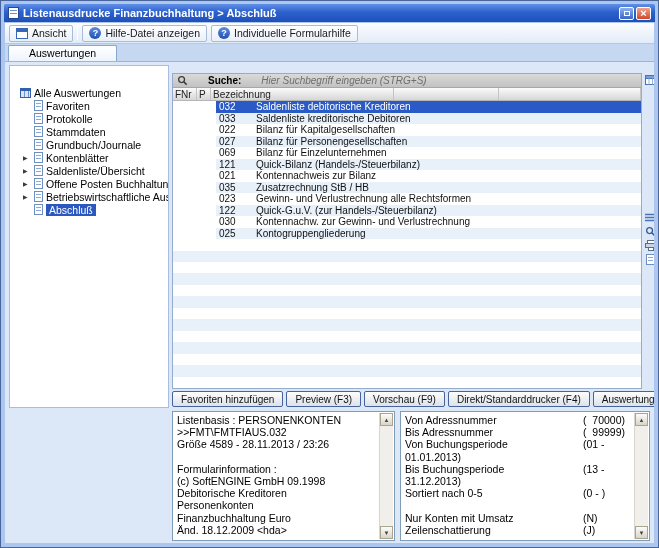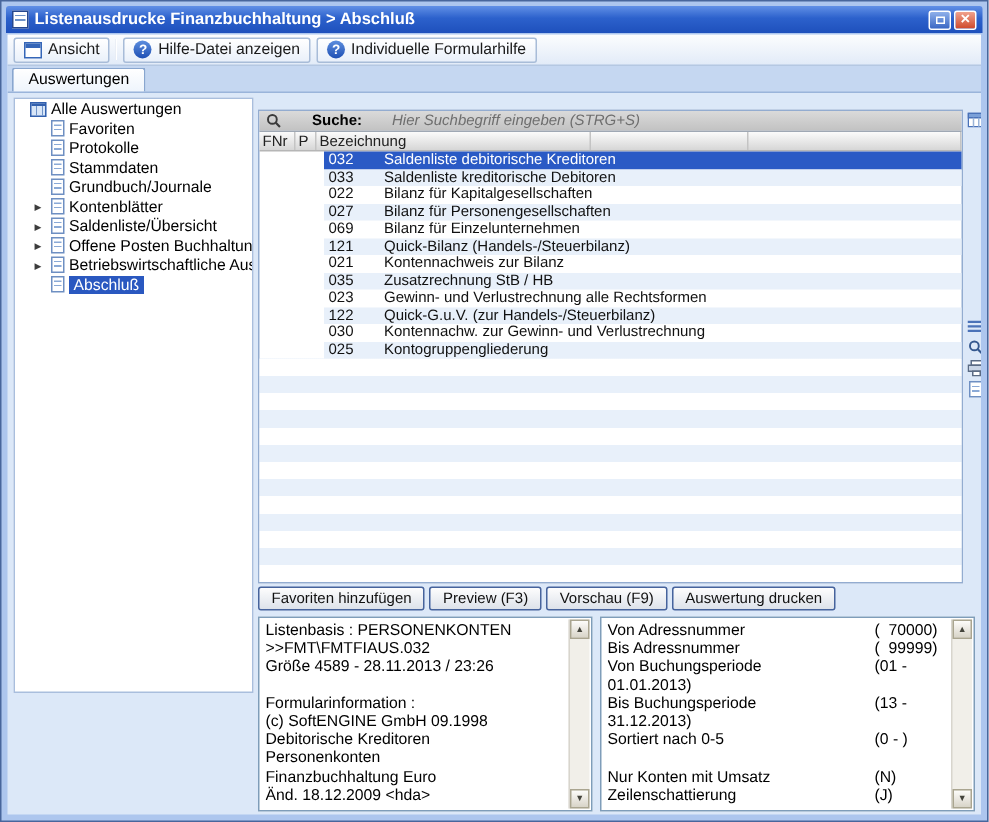--- a/index.html
+++ b/index.html
@@ -42,27 +42,27 @@
   .viewicon { width:12px; height:11px; background:#fff; border:1px solid #3566b8; position:relative; }
   .viewicon::after { content:""; position:absolute; left:0; right:0; top:0; height:3px; background:#3566b8; }
   .qicon { width:12px; height:12px; border-radius:50%; background:linear-gradient(#5d8ede,#1f50b4);
            color:#fff; font-size:9px; font-weight:bold; display:flex; align-items:center;
            justify-content:center; }
 
   
   .tabstrip { position:absolute; left:0; top:21px; right:0; height:18px;
               background:#c5d7f1; border-bottom:1px solid #9ab4da;
               display:flex; align-items:flex-end; padding-left:3px; }
-  .tab { height:16px; line-height:15px; padding:0 10px; font-size:10.5px;
+  .tab { height:16px; line-height:15px; padding:0 20px; font-size:10.5px;
          background:linear-gradient(#ffffff,#eef4fc); border:1px solid #89a6cf;
          border-bottom:none; border-radius:2px 2px 0 0; }
 
   
-  .tree { position:absolute; left:4px; top:42px; width:160px; height:397px;
-          background:#fff; border:1px solid #a9bedd; padding-top:0; overflow:hidden; }
+  .tree { position:absolute; left:4px; top:42px; width:160px; height:343px;
+          background:#fff; border:1px solid #a9bedd; padding-top:20px; overflow:hidden; }
   .titem { display:flex; align-items:center; height:13px; font-size:10.5px; gap:3px;
            padding-left:24px; position:relative; white-space:nowrap; }
   .titem.root { padding-left:10px; }
   .arrow { position:absolute; left:13px; top:3px; font-size:6px; color:#3c3c3c; }
   .ticon { flex:none; width:9px; height:11px; background:#fff; border:1px solid #6e8fc2; position:relative; }
   .ticon::after { content:""; position:absolute; left:1px; right:1px; top:2px; bottom:2px;
            background:repeating-linear-gradient(180deg,#8aa9d6 0 1px,transparent 1px 3px); }
   .ticon.root-icon { width:11px; height:10px; background:#d8e6f8; border-color:#3260ae; }
   .ticon.root-icon::after { inset:0;
            background:linear-gradient(180deg,#3260ae 0 2px,transparent 2px),
@@ -316,20 +316,21 @@
       </span>
       <span class="ibtn" style="top:180px;">
         <span class="ticon"></span>
       </span>
     </div>
 
     <div class="actions">
       <button class="action">Favoriten hinzufügen</button>
       <button class="action">Preview (F3)</button>
       <button class="action">Vorschau (F9)</button>
+      <button class="action">Direkt/Standarddrucker (F4)</button>
       <button class="action">Auswertung drucken</button>
     </div>
 
     <div class="panel left">
       <div class="ptext">
         <div class="iline">Listenbasis : PERSONENKONTEN</div>
         <div class="iline">&gt;&gt;FMT\FMTFIAUS.032</div>
         <div class="iline">Größe 4589 - 28.11.2013 / 23:26</div>
         <div class="iline"></div>
         <div class="iline">Formularinformation :</div>

